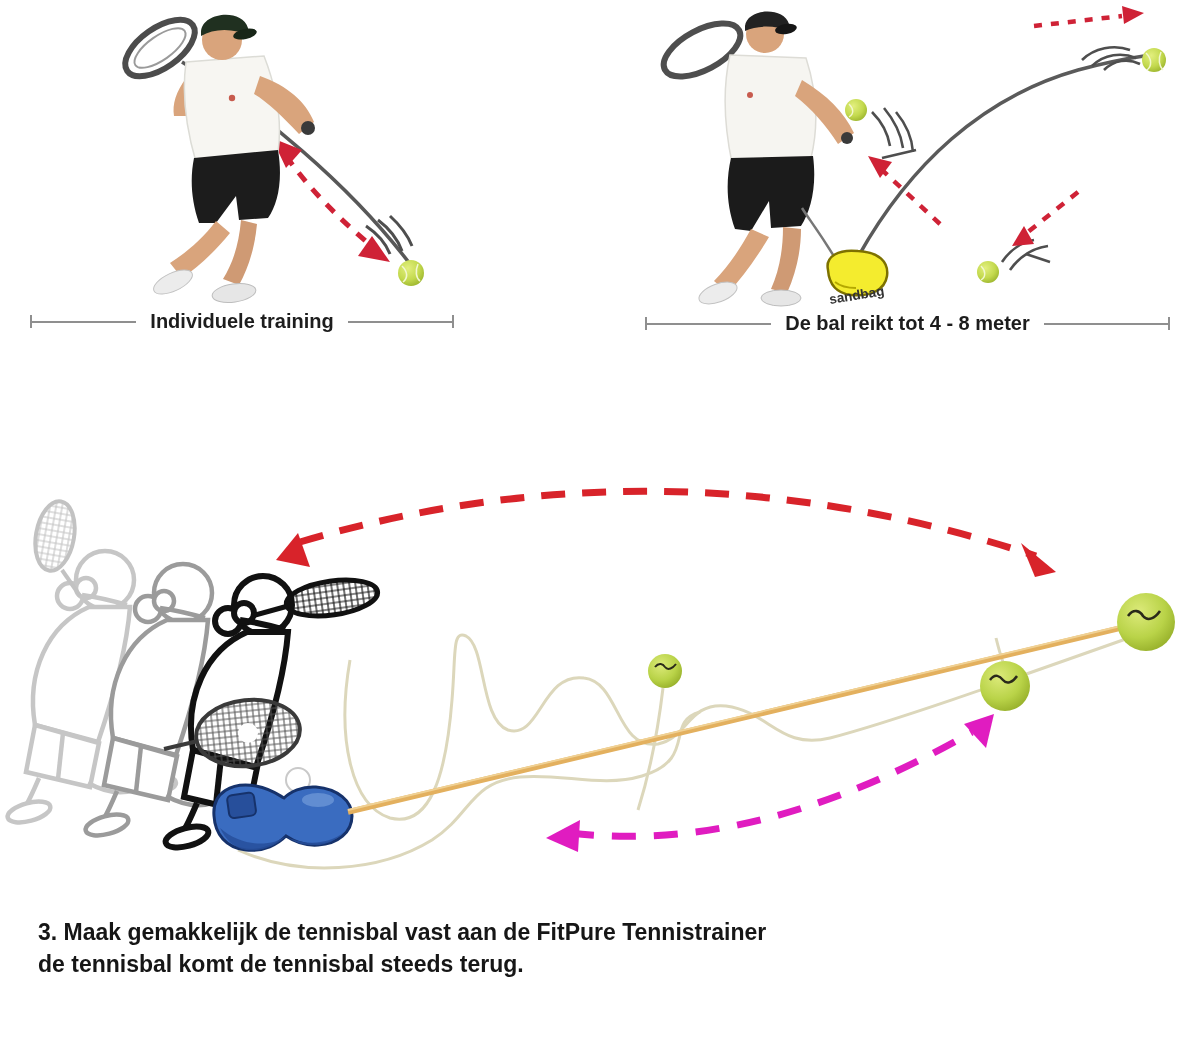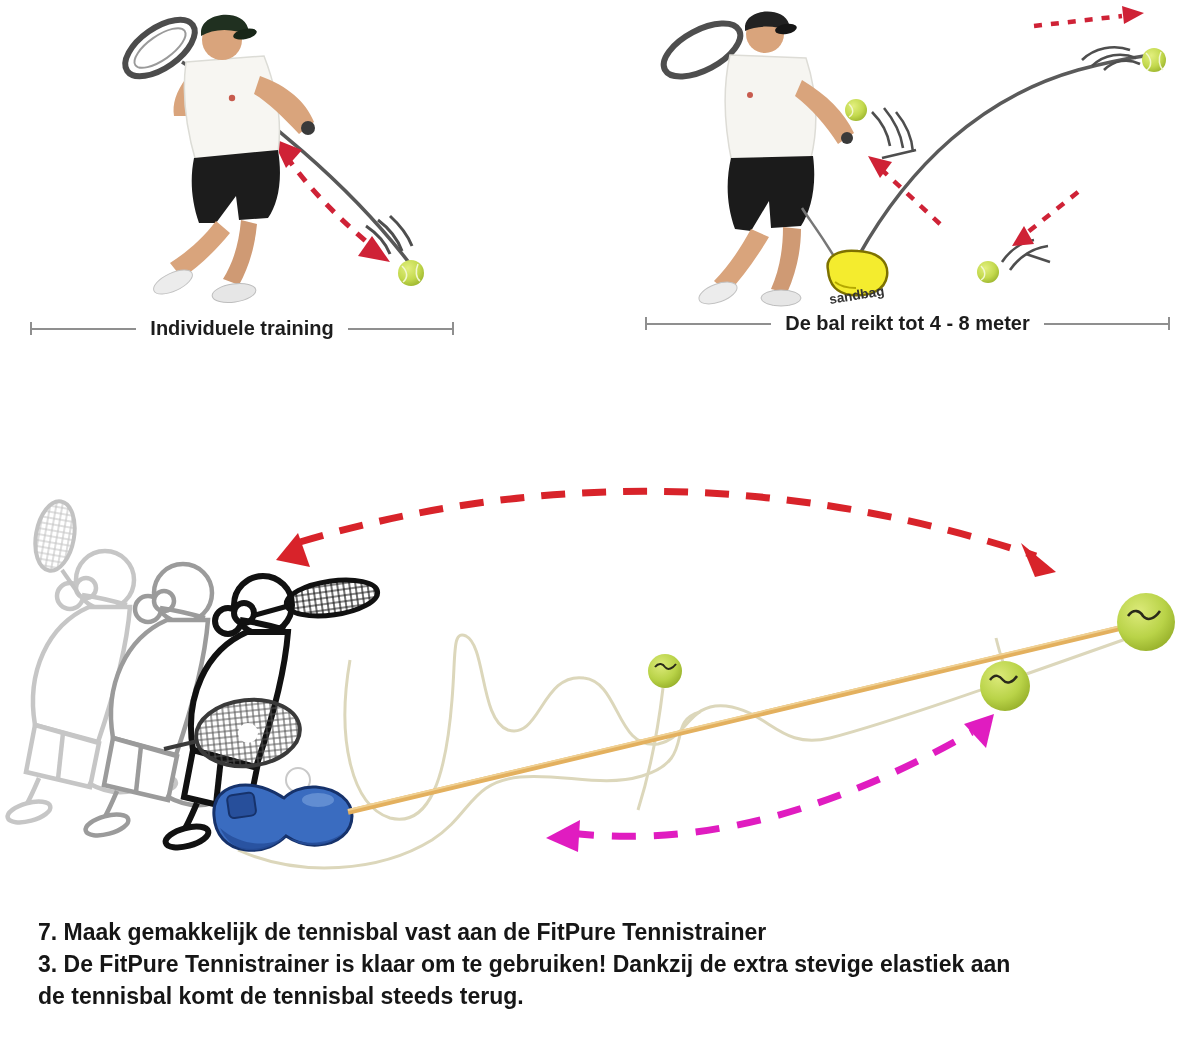--- a/index.html
+++ b/index.html
@@ -70,21 +70,21 @@
       <path d="M 191,32 C 192,12 232,8 238,28 L 240,36 C 224,28 204,28 191,36 Z" fill="#203020"></path>
       <ellipse cx="235" cy="34" rx="12" ry="5" transform="rotate(-12 235 34)" fill="#182618"></ellipse>
       <path d="M 184,158 L 268,150 C 273,180 268,204 258,218 L 229,220 L 226,196 L 206,223 L 189,223 C 181,200 180,178 184,158 Z" fill="#1c1c1c"></path>
       <path d="M 206,221 C 191,241 174,254 160,263 L 172,278 C 189,267 206,250 220,233 Z" fill="#d9a47c"></path>
       <path d="M 231,220 C 229,244 223,263 213,279 L 229,285 C 239,267 245,246 247,224 Z" fill="#cf9a74"></path>
       <ellipse cx="163" cy="282" rx="21" ry="9" transform="rotate(-25 163 282)" fill="#ececec" stroke="#c2c2c2"></ellipse>
       <ellipse cx="224" cy="293" rx="22" ry="9" transform="rotate(-8 224 293)" fill="#e6e6e6" stroke="#bdbdbd"></ellipse>
     </g>
   </svg>
 
-  <div class="caption-row" style="left:30px;top:317px;width:424px;">
+  <div class="caption-row" style="left:30px;top:310px;width:424px;">
     <div class="measure tick-left"></div>
     <span>Individuele training</span>
     <div class="measure tick-right"></div>
   </div>
 
   <svg class="panel" style="left:630px;top:0px;" width="570" height="310" viewBox="0 0 570 310">
 
     <g>
       <ellipse cx="72" cy="50" rx="42" ry="20" transform="rotate(-28 72 50)" fill="none" stroke="#4e4e4e" stroke-width="6"></ellipse>
       <path d="M 106,64 L 150,86" stroke="#4e4e4e" stroke-width="5"></path>
@@ -262,18 +262,17 @@
     </g>
 
     <g>
       <path d="M 570,413 C 690,427 822,398 972,312" fill="none" stroke="#e01cc0" stroke-width="7" stroke-dasharray="24 18"></path>
       <polygon points="546,418 580,400 578,432" fill="#e01cc0"></polygon>
       <polygon points="994,294 964,304 986,328" fill="#e01cc0"></polygon>
     </g>
   </svg>
 
   <div class="instructions">
-    <div>7. Maak gemakkelijk de tennisbal vast aan de FitPure Tennistrainer</div>
-    <div>3. De FitPure Tennistrainer is klaar om te gebruiken! Dankzij de extra stevige elastiek aan</div>
+    <div>3. Maak gemakkelijk de tennisbal vast aan de FitPure Tennistrainer</div>
     <div>de tennisbal komt de tennisbal steeds terug.</div>
   </div>
 
 </div>
 
 </body></html>

